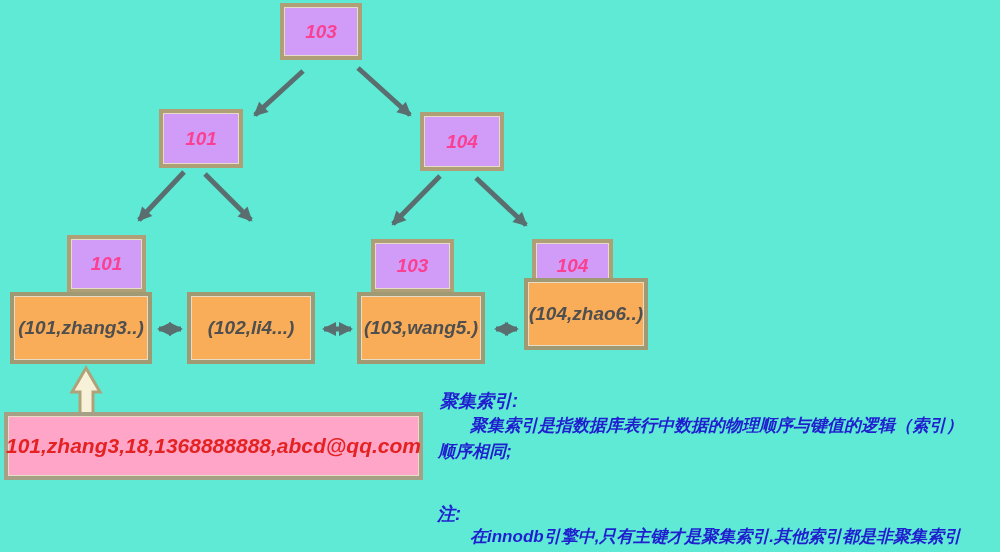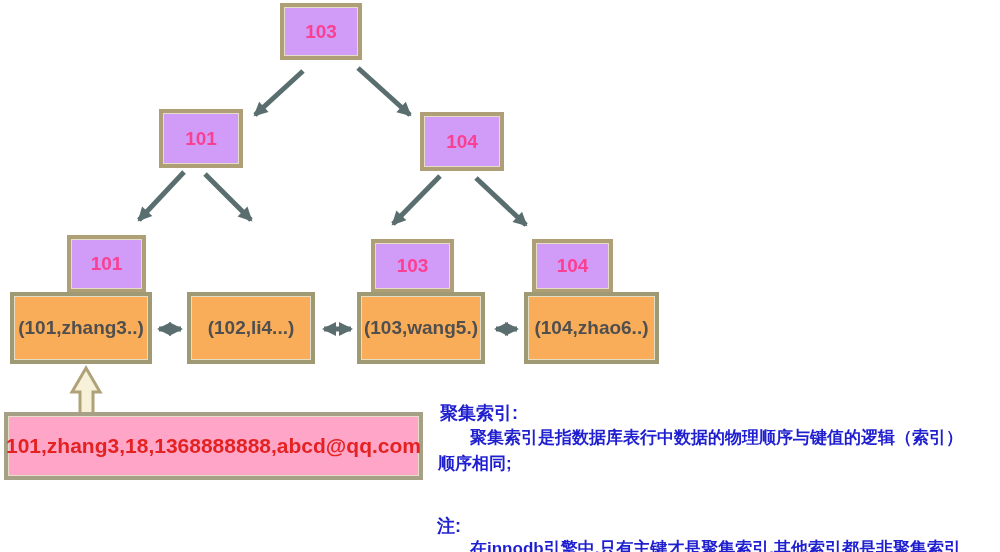--- a/index.html
+++ b/index.html
@@ -1,19 +1,20 @@
 <!DOCTYPE html>
 <html><head>
 <meta charset="utf-8">
 <style>
   html,body{margin:0;padding:0;background:#bfbfbf;}
   .stage{
     position:relative;width:1000px;height:552px;overflow:hidden;
-    background:#ffffff;
+    background:#5eead4;
     font-family:"Liberation Sans","DejaVu Sans",sans-serif;
+    font-style:italic;
   }
   .edges{position:absolute;left:0;top:0;width:1000px;height:552px;}
   .box{
     position:absolute;box-sizing:border-box;
     display:flex;align-items:center;justify-content:center;
     font-weight:bold;text-align:center;
   }
   .pnode{
     background:#d09cf8;border:4px solid #ae9f76;
     color:#fb3f92;font-size:19px;
@@ -24,21 +25,21 @@
     color:#4f4f4f;font-size:19px;
     box-shadow:inset 0 0 0 1px #e6ddc6;
   }
   .record{
     background:#ffa6c8;border:4px solid #a5a086;
     color:#e42222;font-size:21px;
     box-shadow:inset 0 0 0 1px #e6ddc6;
   }
   .note{
     position:absolute;color:#1f1fd0;font-weight:bold;
-    font-size:17px;white-space:nowrap;line-height:22px;margin-top:12px;
+    font-size:17px;white-space:nowrap;line-height:22px;
   }
 </style>
 </head>
 <body>
 
 <div class="stage">
 
   <svg class="edges" width="1000" height="552" viewBox="0 0 1000 552">
     <defs>
       <marker id="ah" markerUnits="userSpaceOnUse" markerWidth="18" markerHeight="18" refX="14" refY="9" orient="auto-start-reverse">
@@ -82,21 +83,21 @@
 
   <div class="box dnode" style="left:10px;top:292px;width:142px;height:72px">
     <span>(101,zhang3..)</span>
   </div>
   <div class="box dnode" style="left:187px;top:292px;width:128px;height:72px">
     <span>(102,li4...)</span>
   </div>
   <div class="box dnode" style="left:357px;top:292px;width:128px;height:72px">
     <span>(103,wang5.)</span>
   </div>
-  <div class="box dnode" style="left:524px;top:292px;width:135px;height:72px">
+  <div class="box dnode" style="left:524px;top:278px;width:124px;height:72px">
     <span>(104,zhao6..)</span>
   </div>
 
   <div class="box record" style="left:4px;top:412px;width:419px;height:68px">
     <span>101,zhang3,18,1368888888,abcd@qq.com</span>
   </div>
 
   <div class="note" style="left:440px;top:390px;font-size:18px">聚集索引:</div>
   <div class="note" style="left:470px;top:415px">聚集索引是指数据库表行中数据的物理顺序与键值的逻辑（索引）</div>
   <div class="note" style="left:438px;top:441px">顺序相同;</div>

